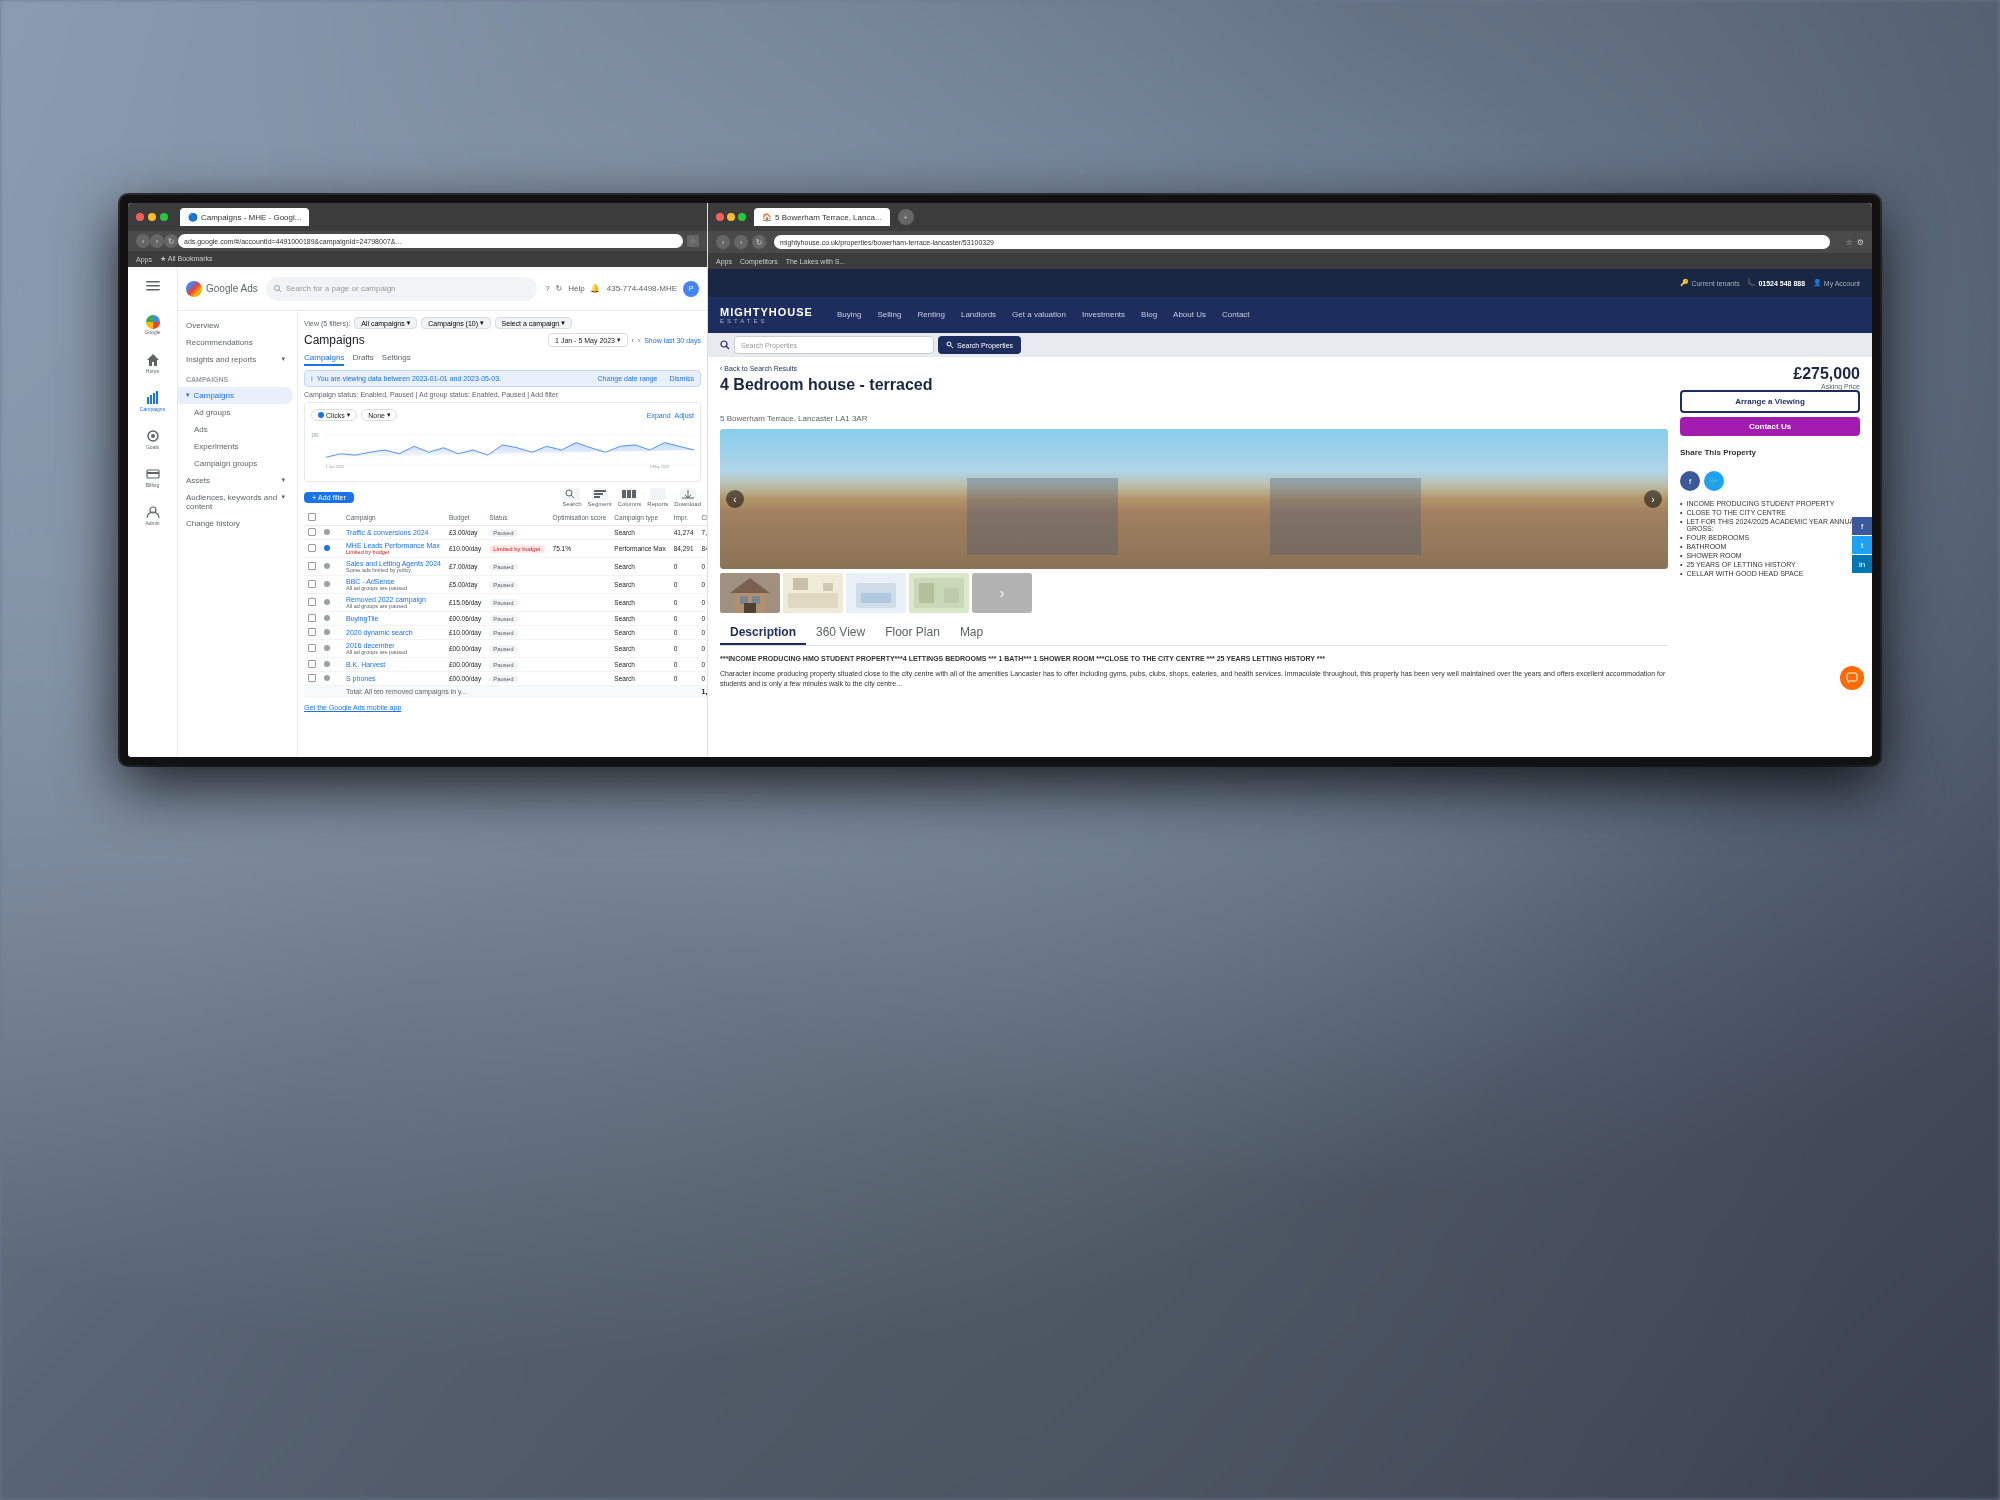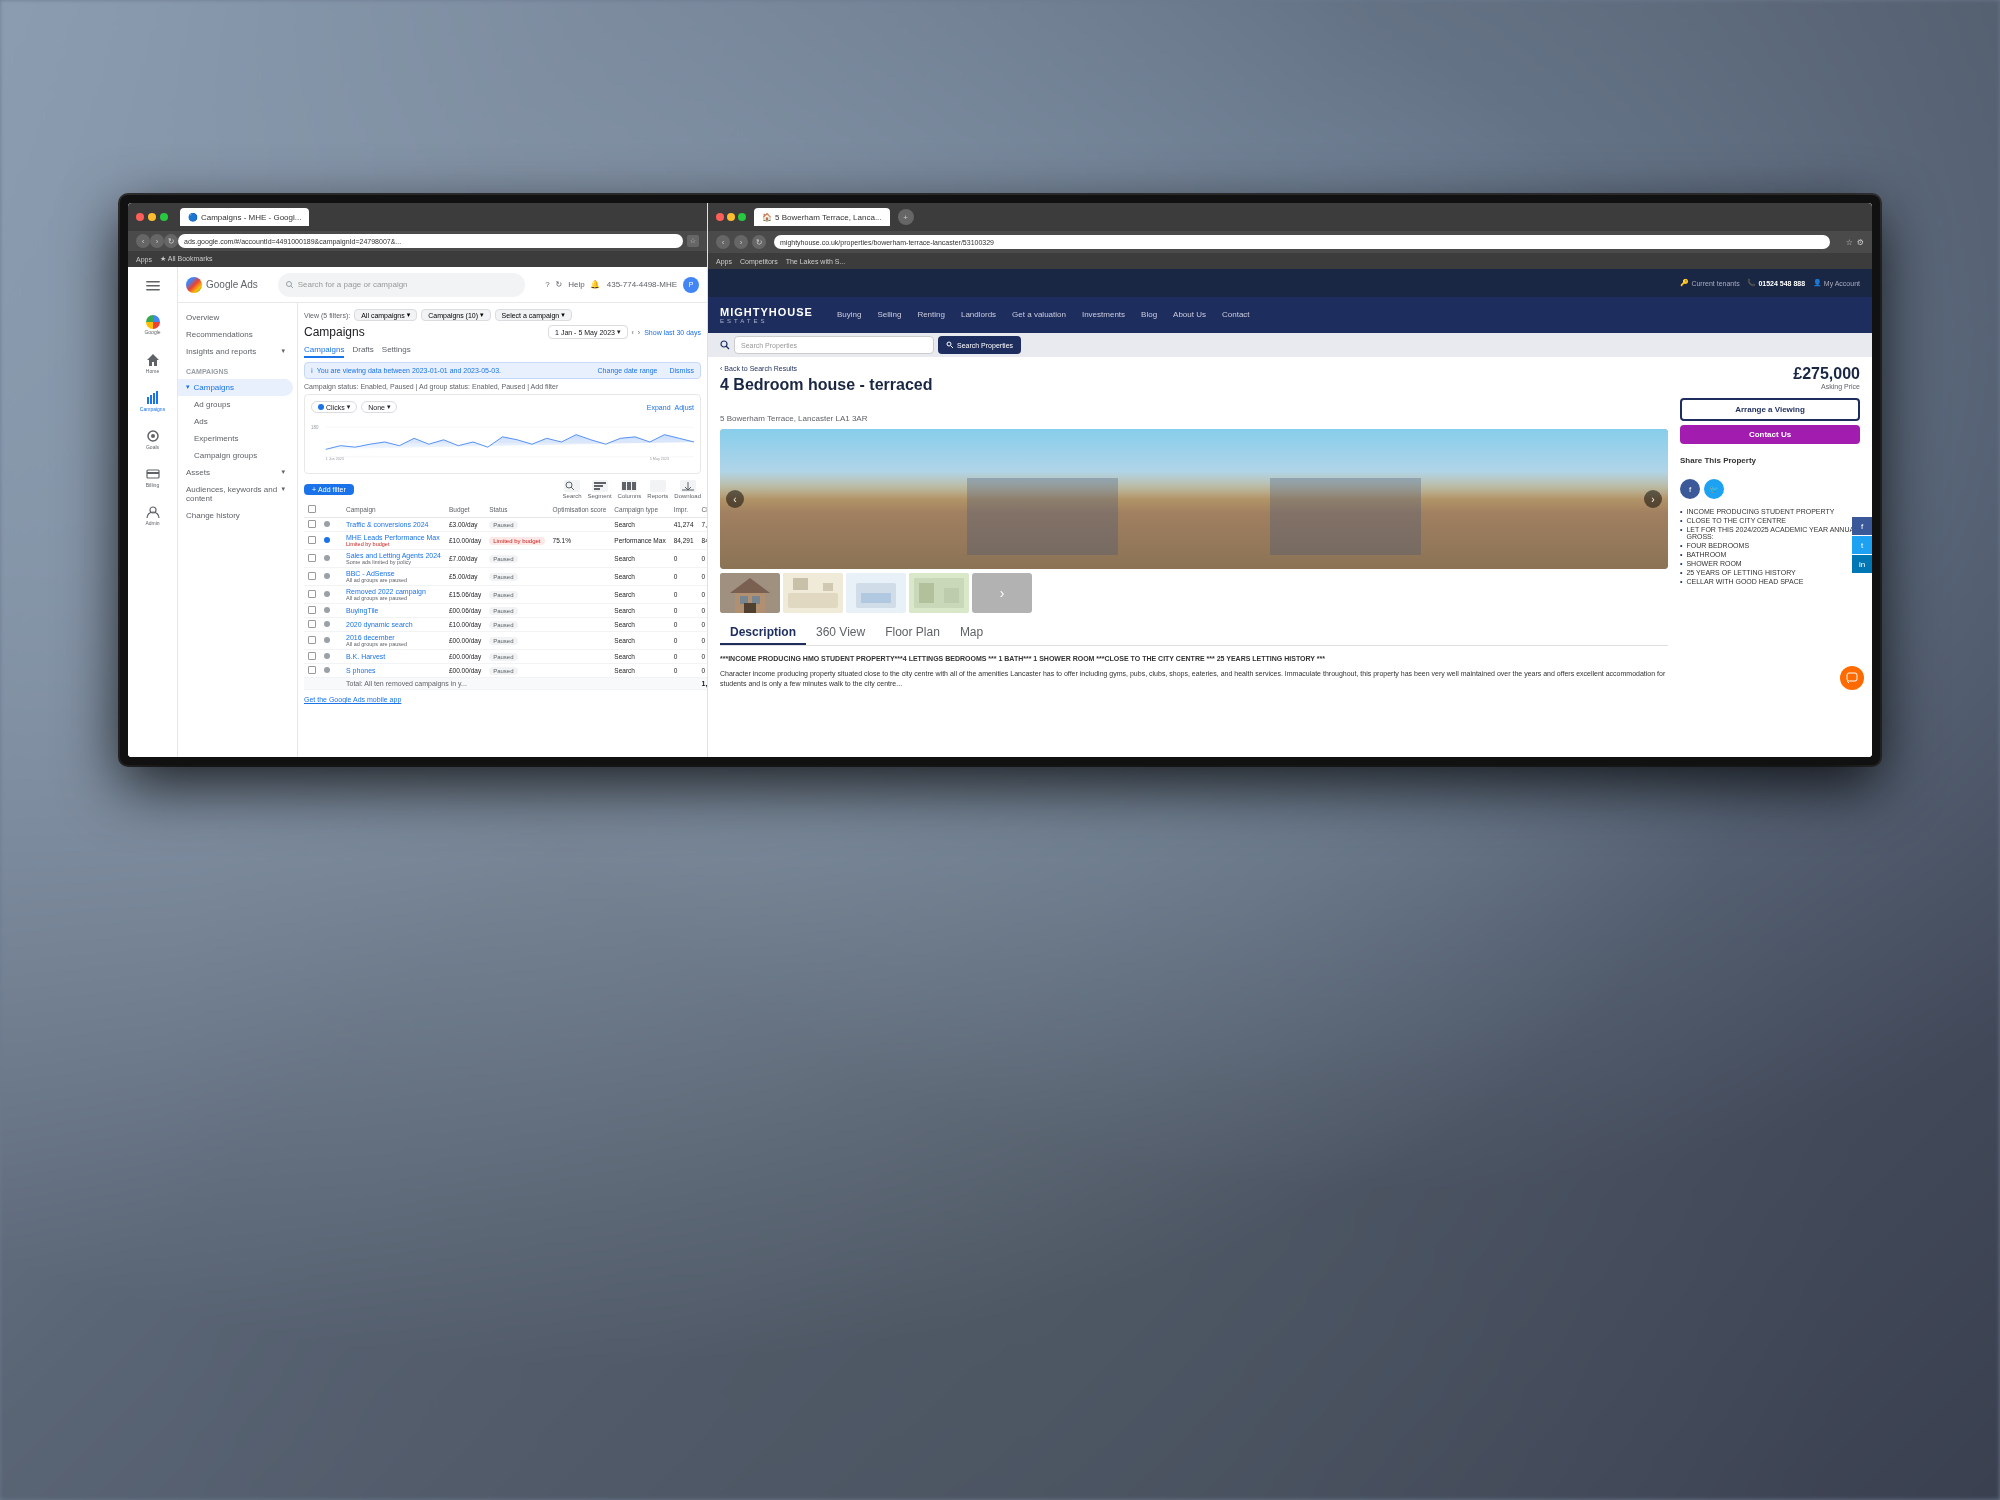--- a/index.html
+++ b/index.html
@@ -162,27 +162,27 @@
 
     .ads-main {
       flex: 1;
       display: flex;
       flex-direction: column;
       overflow: hidden;
     }
 
     
     .ads-header {
-      height: 36px;
+      height: 44px;
       background: #fff;
       border-bottom: 1px solid #e8e8e8;
       display: flex;
       align-items: center;
       padding: 0 8px;
-      gap: 20px;
+      gap: 8px;
       flex-shrink: 0;
     }
 
     .ads-logo {
       display: flex;
       align-items: center;
       gap: 4px;
     }
 
     .ads-logo-g {
@@ -657,21 +657,20 @@
 
     .prop-description {
       font-size: 7px;
       color: #333;
       line-height: 1.5;
     }
 
     
     .price-box {
       text-align: right;
-      margin-bottom: 8px;
     }
 
     .price-value {
       font-size: 16px;
       font-weight: 700;
       color: #1a2744;
     }
 
     .price-label {
       font-size: 7px;

